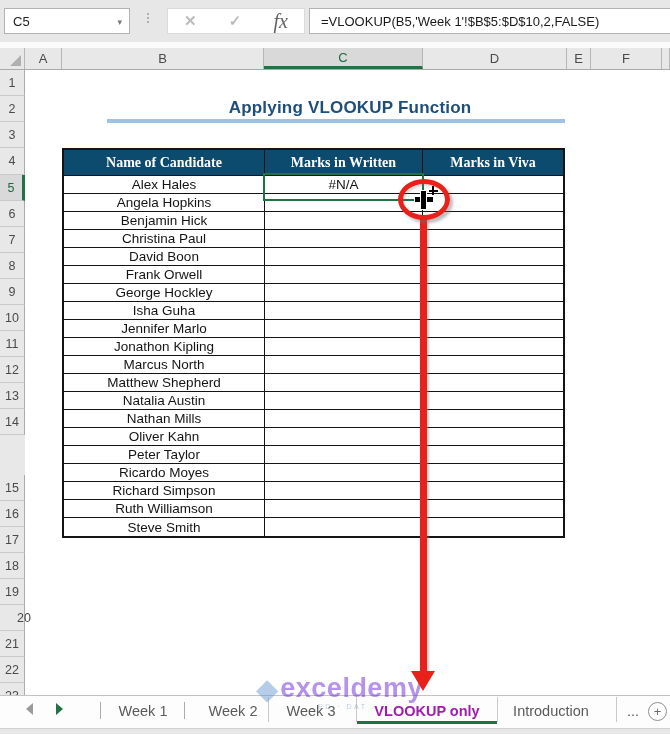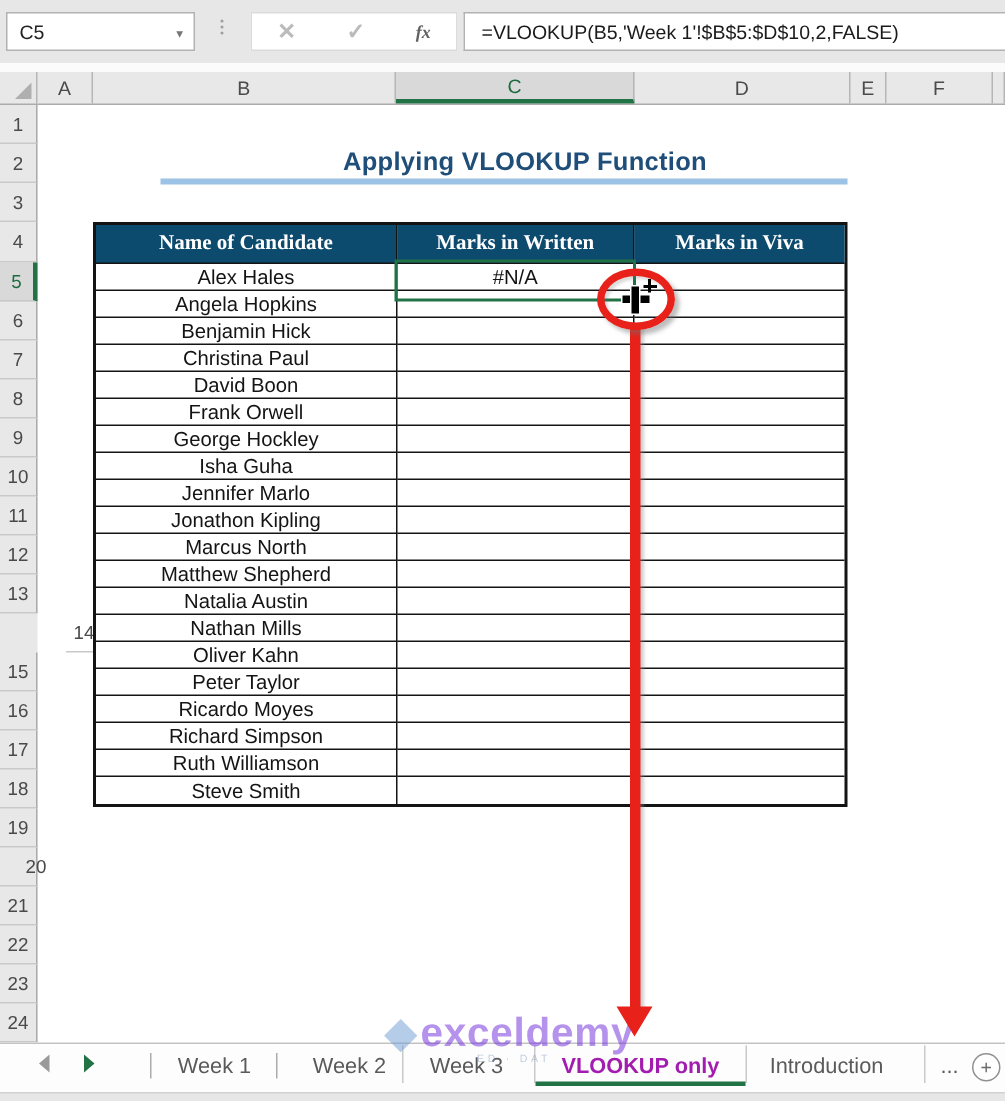--- a/index.html
+++ b/index.html
@@ -12,22 +12,22 @@
             border:1px solid #B2B2B2;box-sizing:border-box;display:flex;align-items:center;}
   .name-box .txt{padding-left:8px;font-size:13px;color:#222;}
   .name-box .arrow{position:absolute;right:7px;top:8px;font-size:9px;color:#777;}
   .dots{position:absolute;left:143px;top:13px;width:10px;color:#9e9e9e;font-size:14px;line-height:5px;
         display:flex;flex-direction:column;align-items:center;gap:2px;}
   .dot{width:2px;height:2px;border-radius:50%;background:#9e9e9e;}
   .fb-buttons{position:absolute;left:167px;top:8px;width:138px;height:26px;background:#fff;
               border:1px solid #DBDBDB;box-sizing:border-box;display:flex;align-items:center;
               justify-content:space-around;}
   .icon-cancel,.icon-enter{color:#BBBBBB;font-size:15px;font-weight:bold;}
-  .icon-fx{font-family:"Liberation Serif",serif;font-style:italic;font-weight:bold;
-           color:#636363;font-size:12px;}
+  .icon-fx{font-family:"Liberation Serif",serif;font-style:italic;font-weight:normal;
+           color:#636363;font-size:20px;}
   .formula-input{position:absolute;left:309px;top:8px;width:361px;height:26px;background:#fff;
                  border:1px solid #B2B2B2;border-right:none;box-sizing:border-box;display:flex;
                  align-items:center;padding-left:11px;font-size:13px;color:#1a1a1a;white-space:nowrap;}
   .gap-row{position:absolute;left:0;top:42px;width:670px;height:6px;background:#FBFBFB;}
 
   
   .col-headers{position:absolute;left:0;top:48px;width:670px;height:22px;background:#E8E8E8;
                border-bottom:1px solid #ABABAB;box-sizing:border-box;display:flex;}
   .corner{width:25px;height:21px;border-right:1px solid #B6B6B6;box-sizing:border-box;position:relative;}
   .corner:after{content:"";position:absolute;right:3px;bottom:3px;width:0;height:0;
@@ -146,22 +146,22 @@
       <div class="row-h" style="height: 27px;">4</div>
       <div class="row-h sel" style="height: 26px;">5</div>
       <div class="row-h" style="height: 26px;">6</div>
       <div class="row-h" style="height: 26px;">7</div>
       <div class="row-h" style="height: 26px;">8</div>
       <div class="row-h" style="height: 26px;">9</div>
       <div class="row-h" style="height: 26px;">10</div>
       <div class="row-h" style="height: 26px;">11</div>
       <div class="row-h" style="height: 26px;">12</div>
       <div class="row-h" style="height: 26px;">13</div>
-      <div class="row-h" style="height: 26px; margin-left: 44px;">14</div>
-      <div class="row-h" style="height: 26px;">15</div>
+      <div class="row-h" style="height: 26px;">14</div>
+      <div class="row-h" style="height: 26px; margin-top: 40px;">15</div>
       <div class="row-h" style="height: 26px;">16</div>
       <div class="row-h" style="height: 26px;">17</div>
       <div class="row-h" style="height: 26px;">18</div>
       <div class="row-h" style="height: 26px;">19</div>
       <div class="row-h" style="height: 26px; padding-left: 24px;">20</div>
       <div class="row-h" style="height: 26px;">21</div>
       <div class="row-h" style="height: 26px;">22</div>
       <div class="row-h" style="height: 26px;">23</div>
       <div class="row-h" style="height: 26px;">24</div>
     </div>

